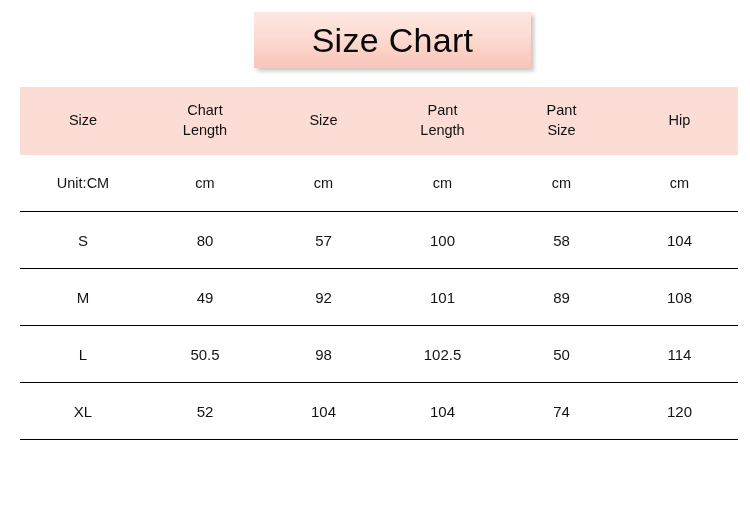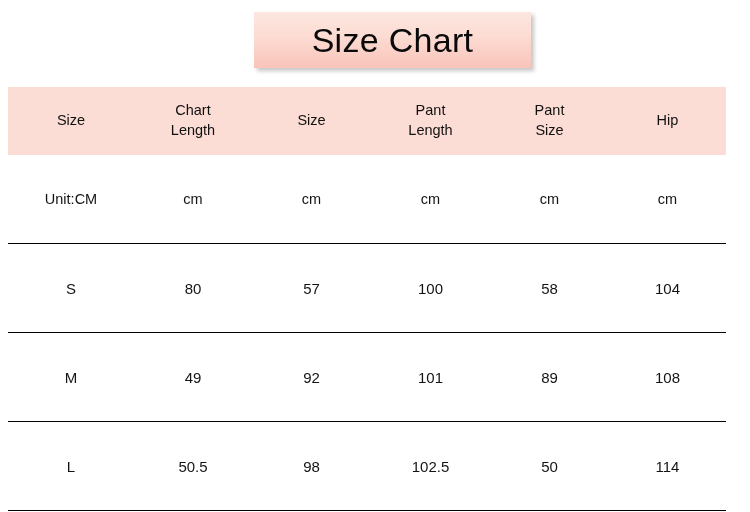--- a/index.html
+++ b/index.html
@@ -33,21 +33,21 @@
     font-size: 34px;
     line-height: 1;
     color: #0a0a0a;
     letter-spacing: 0.3px;
     white-space: nowrap;
   }
 
   
   #size-table {
     position: absolute;
-    left: 8px;
+    left: 20px;
     top: 87px;
     width: 718px;
     border-collapse: collapse;
     table-layout: fixed;
   }
   #size-table td,
   #size-table th {
     padding: 0;
     margin: 0;
     text-align: center;
@@ -70,21 +70,21 @@
   thead th {
     height: 68px;
     font-size: 14.5px;
     line-height: 1.35;
     color: #111111;
   }
   .hdr-line { display: block; }
 
   
   tbody td {
-    height: 88px;
+    height: 56px;
     font-size: 15px;
     color: #141414;
     border-bottom: 1.6px solid #000000;
   }
   tbody tr.unit-row td {
     font-size: 14.5px;
   }
 </style>
 </head>
 <body>
@@ -158,15 +158,23 @@
 
     <tr>
       <td>L</td>
       <td>50.5</td>
       <td>98</td>
       <td>102.5</td>
       <td>50</td>
       <td>114</td>
     </tr>
 
+    <tr>
+      <td>XL</td>
+      <td>52</td>
+      <td>104</td>
+      <td>104</td>
+      <td>74</td>
+      <td>120</td>
+    </tr>
 
   </tbody>
 </table>
 
 </body></html>

